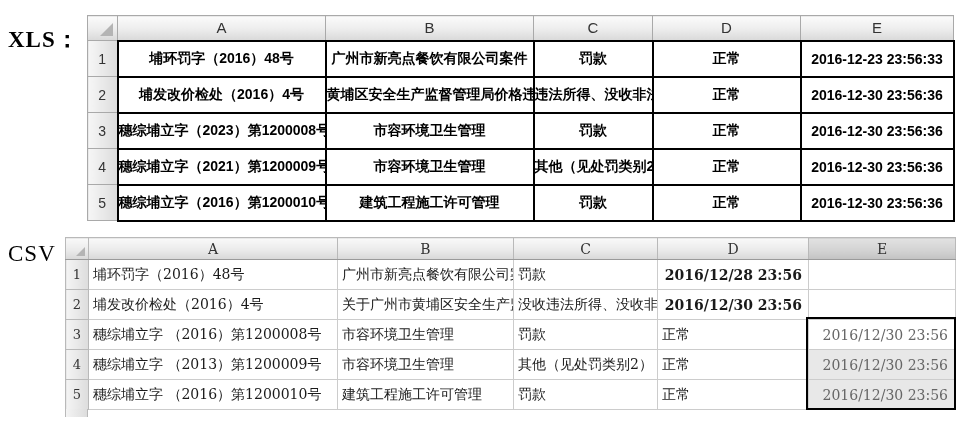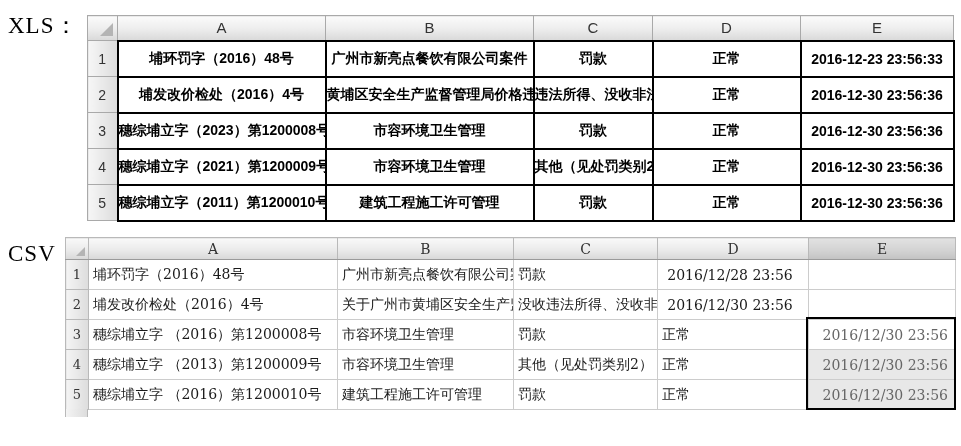--- a/index.html
+++ b/index.html
@@ -1,21 +1,21 @@
 <!DOCTYPE html>
 <html><head>
 <meta charset="utf-8">
 <style>
   html,body{margin:0;padding:0;background:#ffffff;}
   #canvas{position:relative;width:961px;height:446px;background:#fff;overflow:hidden;
           font-family:"Liberation Sans",sans-serif;}
 
   .fmt-label{position:absolute;left:8px;font-family:"Liberation Serif","DejaVu Serif",serif;
              font-size:23px;color:#000;letter-spacing:1px;}
-  #xls-label{top:10px;}
+  #xls-label{top:24px;font-weight:bold;}
   #csv-label{top:238px;}
 
   table{border-collapse:collapse;table-layout:fixed;position:absolute;}
   td,th{padding:0;overflow:hidden;white-space:nowrap;box-sizing:border-box;}
 
   
   #xls-table{left:87px;top:15px;width:866px;font-size:14px;font-weight:bold;color:#000;}
   #xls-table th{font-weight:normal;font-size:15px;color:#333;
       background:linear-gradient(to bottom,#fbfbfb 0%,#ececec 55%,#d9d9d9 100%);
       border:1px solid #a9a9a9;height:25px;text-align:center;}
@@ -32,21 +32,21 @@
              font-size:14px;color:#1a1a1a;}
   #csv-table th{font-weight:normal;font-size:14px;color:#333;
       background:linear-gradient(to bottom,#f9f9f9 0%,#e9e9e9 60%,#d8d8d8 100%);
       border:1px solid #b9b9b9;border-bottom:1px solid #9a9a9a;height:22px;text-align:center;}
   #csv-table th.selected-col{background:linear-gradient(to bottom,#e2e2e2 0%,#d2d2d2 60%,#c2c2c2 100%);}
   #csv-table td.rowhead{font-size:13px;color:#333;text-align:center;
       background:linear-gradient(to right,#f4f4f4,#dddddd);
       border:1px solid #b9b9b9;}
   #csv-table td.data{border:1px solid #cccccc;background:#fff;height:30px;
       text-align:left;padding-left:4px;}
-  #csv-table td.num{text-align:center;padding-right:6px;padding-left:0;}
+  #csv-table td.num{text-align:right;padding-right:6px;padding-left:0;font-weight:bold;}
   #csv-table td.sel{color:#666;text-align:right;padding-right:7px;}
   #csv-table td.sel-active{background:#ffffff;}
   #csv-table td.sel-shaded{background:#e8e8e8;}
   #csv-table th.corner{position:relative;}
 
   
   #csv-selection-box{position:absolute;left:806px;top:317px;width:150px;height:93px;
       border:2px solid #000;pointer-events:none;box-sizing:border-box;}
 
   
@@ -108,21 +108,21 @@
     <tr>
       <td class="rowhead">4</td>
       <td class="data">穗综埔立字（2021）第1200009号</td>
       <td class="data">市容环境卫生管理</td>
       <td class="data">其他（见处罚类别2）</td>
       <td class="data">正常</td>
       <td class="data">2016-12-30 23:56:36</td>
     </tr>
     <tr>
       <td class="rowhead">5</td>
-      <td class="data">穗综埔立字（2011）第1200010号</td>
+      <td class="data">穗综埔立字（2016）第1200010号</td>
       <td class="data">建筑工程施工许可管理</td>
       <td class="data">罚款</td>
       <td class="data">正常</td>
       <td class="data">2016-12-30 23:56:36</td>
     </tr>
   </tbody>
     </table>
 
   <div id="csv-label" class="fmt-label">CSV：</div>
 

